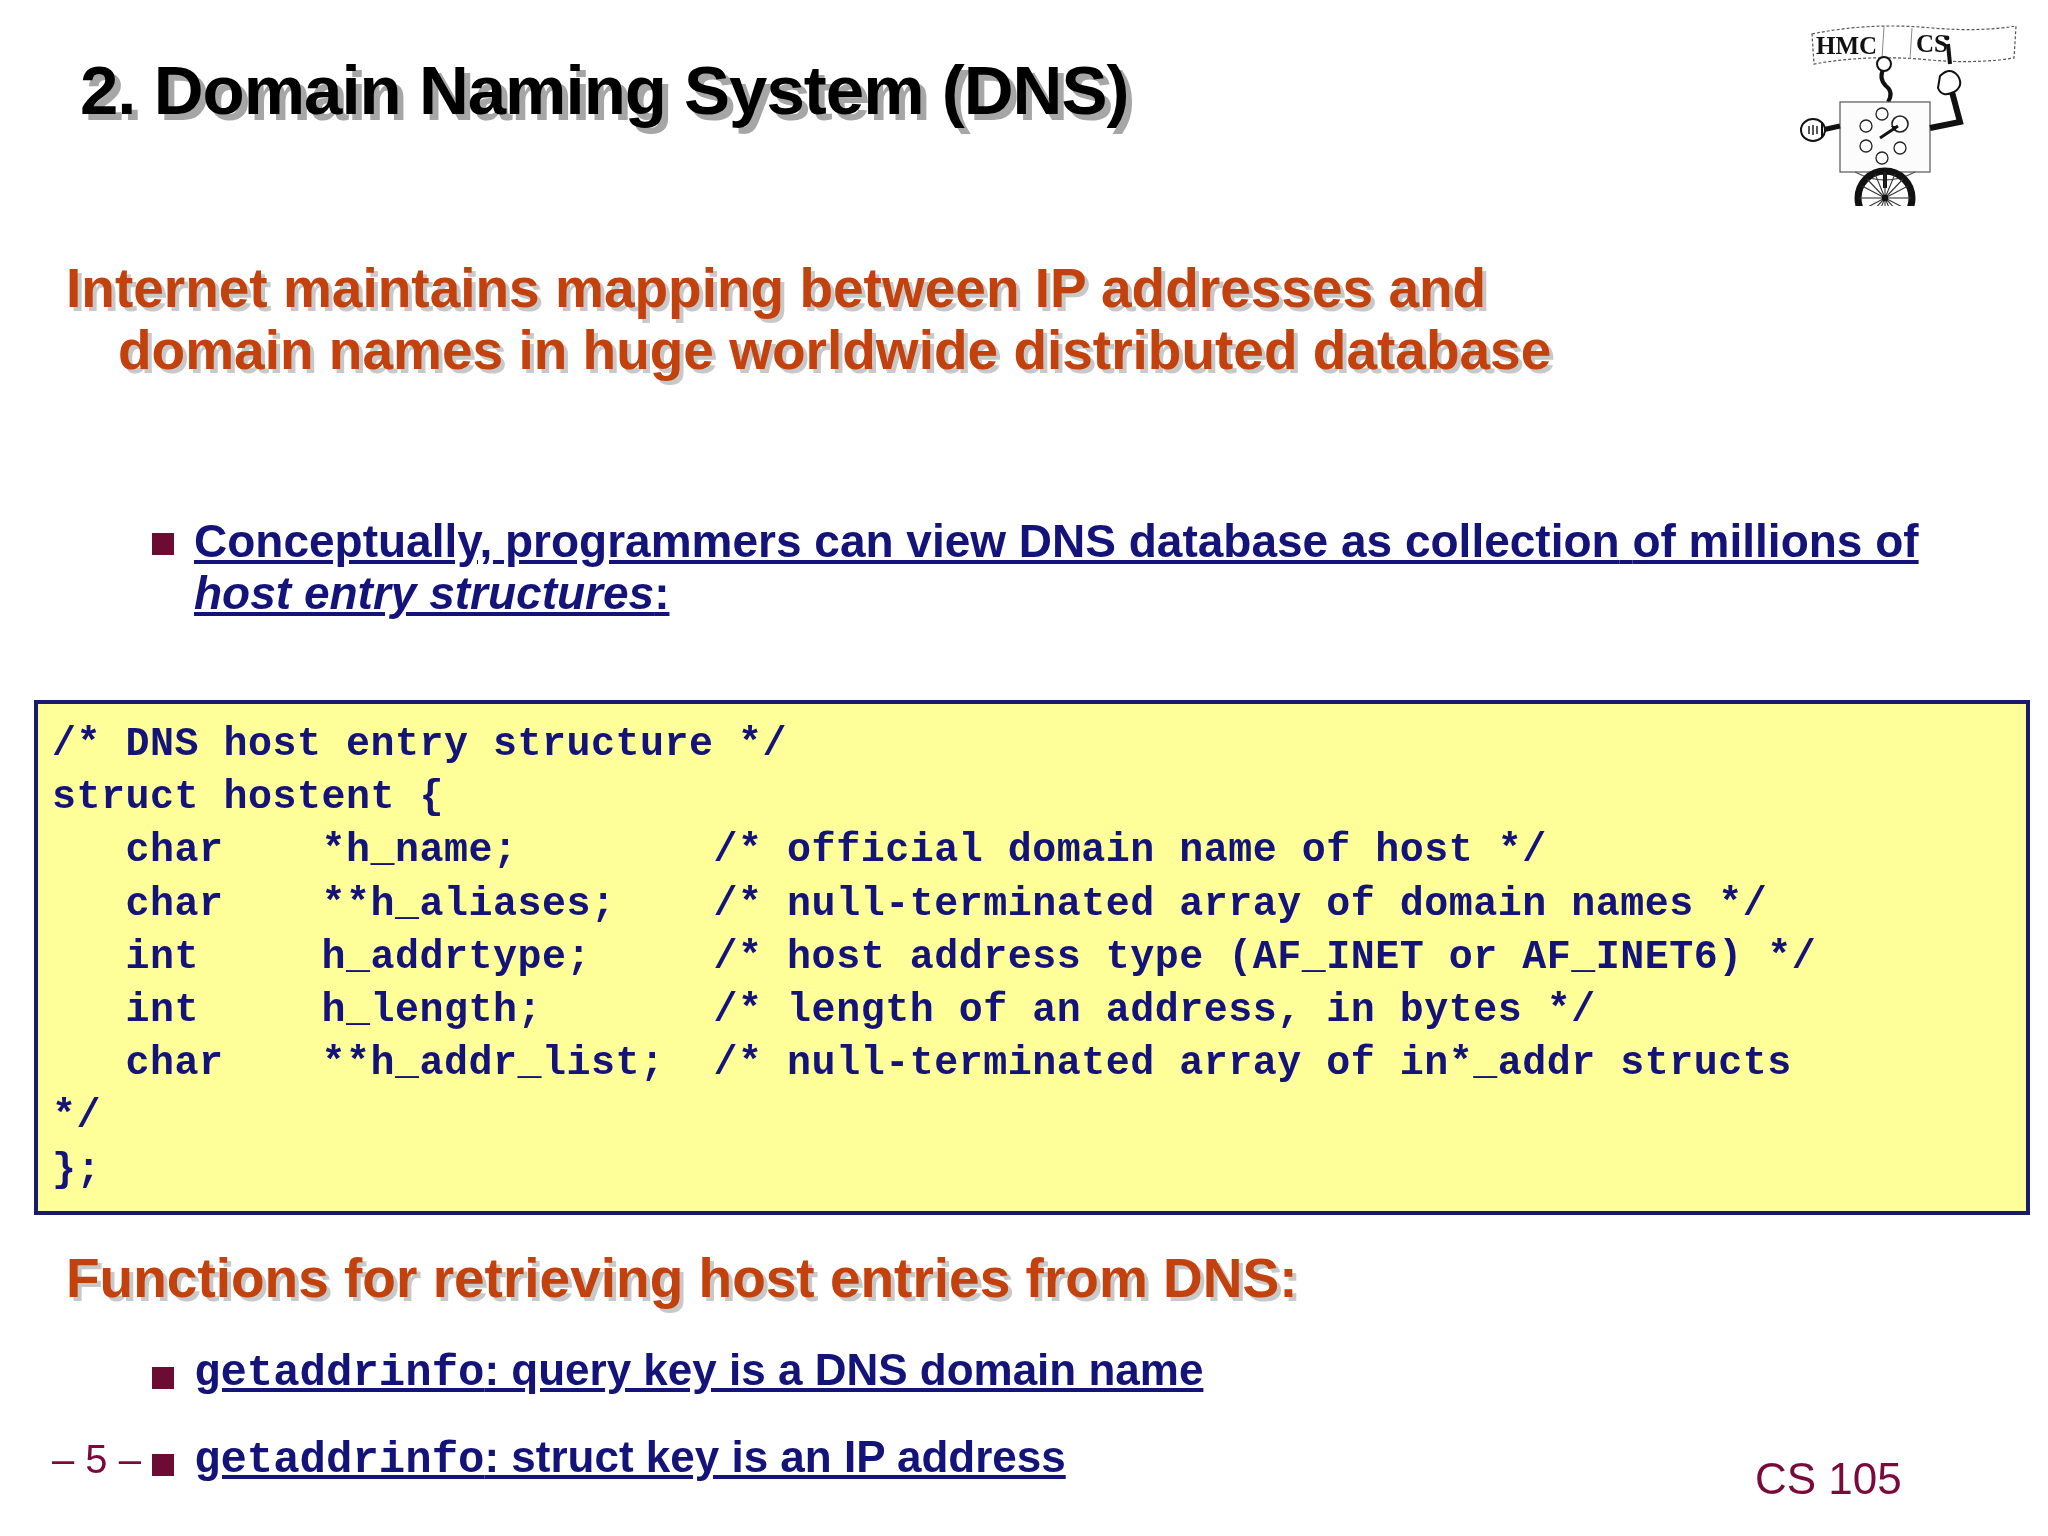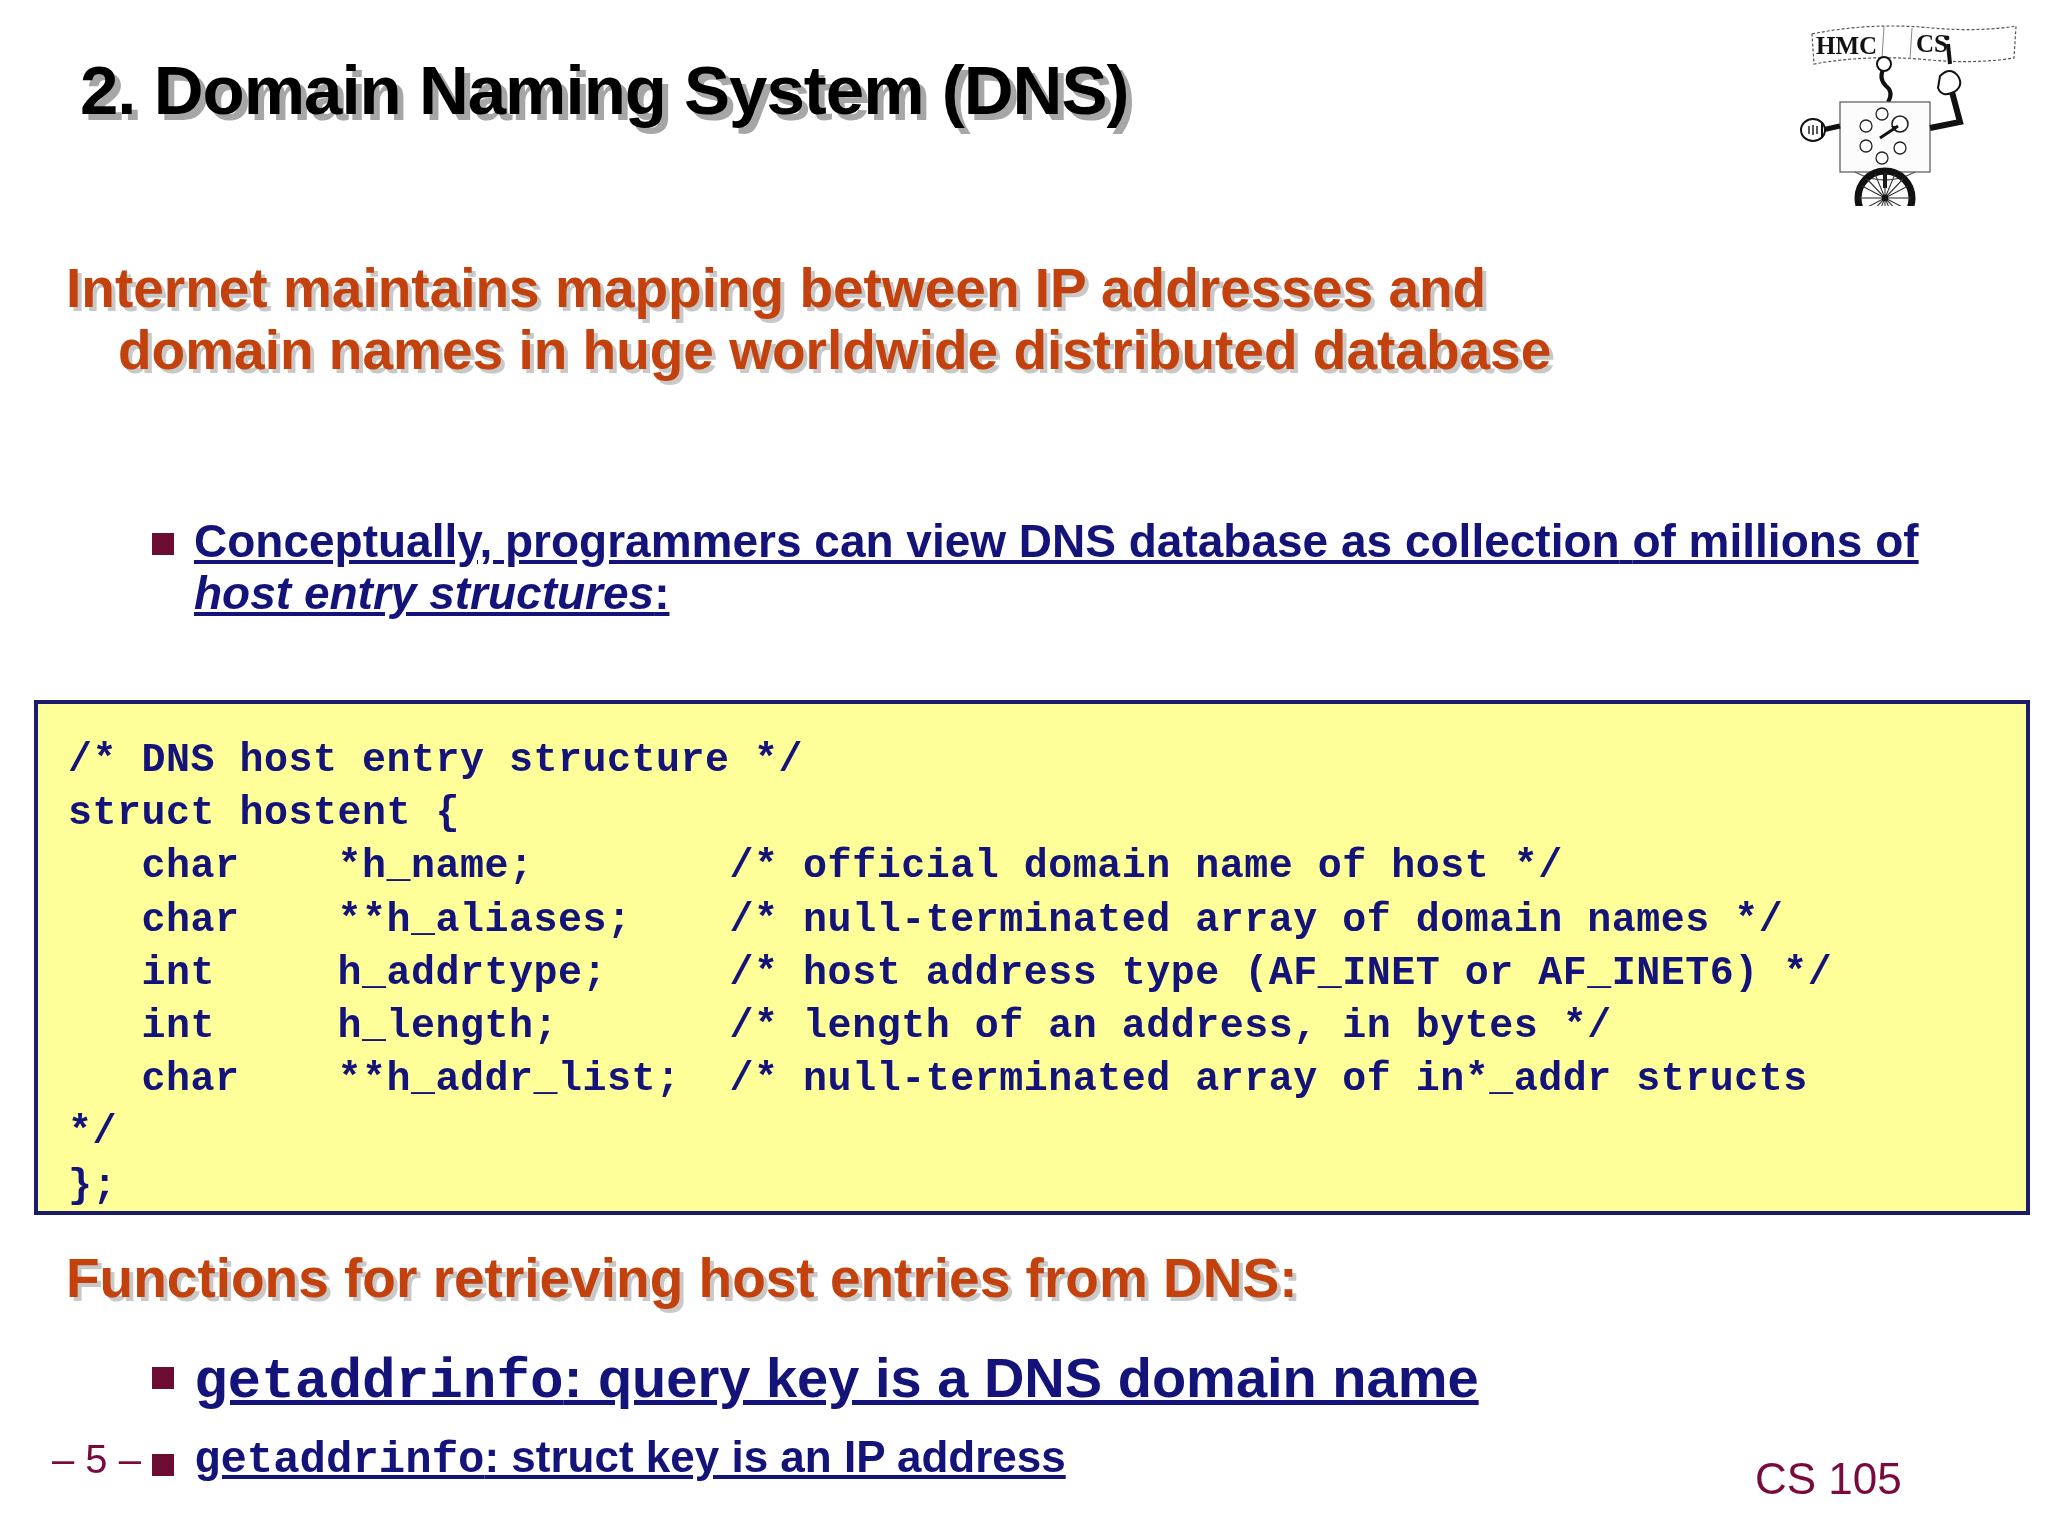--- a/index.html
+++ b/index.html
@@ -94,21 +94,21 @@
     top: 515px;
     width: 1800px;
     font-size: 46px;
     line-height: 1.14;
   }
   #concept-bullet .sq-bullet { margin-top: 18px; }
 
   #fn-bullet-1 {
     left: 152px;
     top: 1345px;
-    font-size: 56px;
+    font-size: 44px;
   }
   #fn-bullet-2 {
     left: 152px;
     top: 1432px;
     font-size: 44px;
   }
   .mono-inline {
     font-family: "Liberation Mono", "DejaVu Sans Mono", monospace;
     font-weight: bold;
   }
@@ -120,21 +120,21 @@
     left: 34px;
     top: 700px;
     width: 1996px;
     height: 515px;
     background: #ffff99;
     border: 4px solid #1a1a6e;
     box-sizing: border-box;
     overflow: hidden;
   }
   #code-text {
-    margin: 16px;
+    margin: 0;
     padding: 14px 0 0 14px;
     font-family: "Liberation Mono", "DejaVu Sans Mono", monospace;
     font-size: 40px;
     line-height: 1.33;
     color: #13137a;
     font-weight: bold;
     white-space: pre;
     letter-spacing: 0.5px;
   }
 

